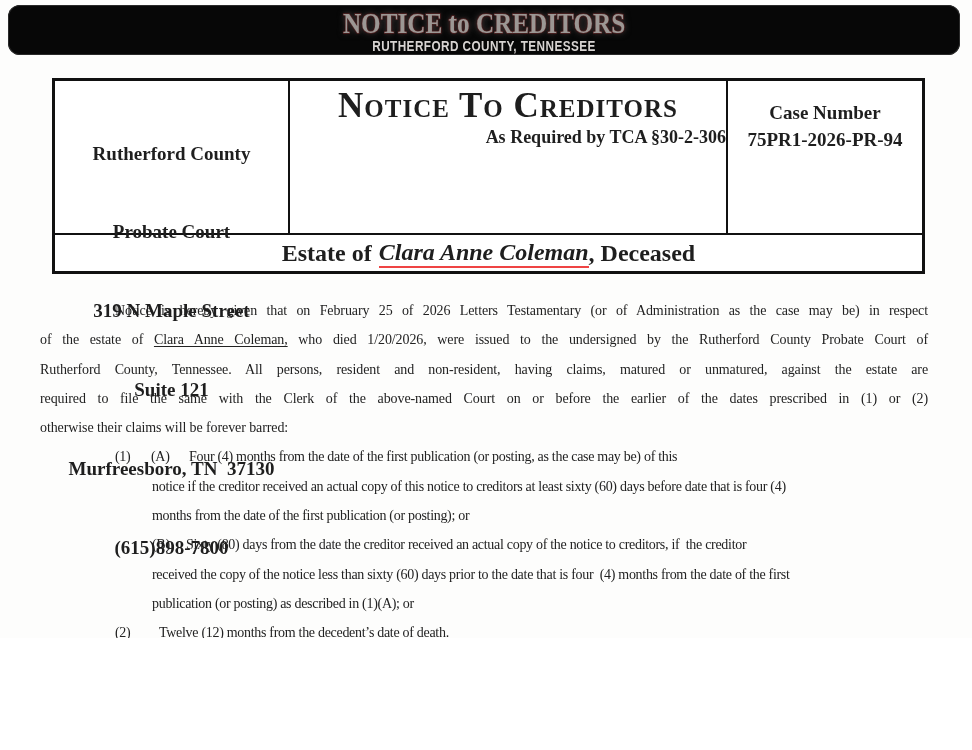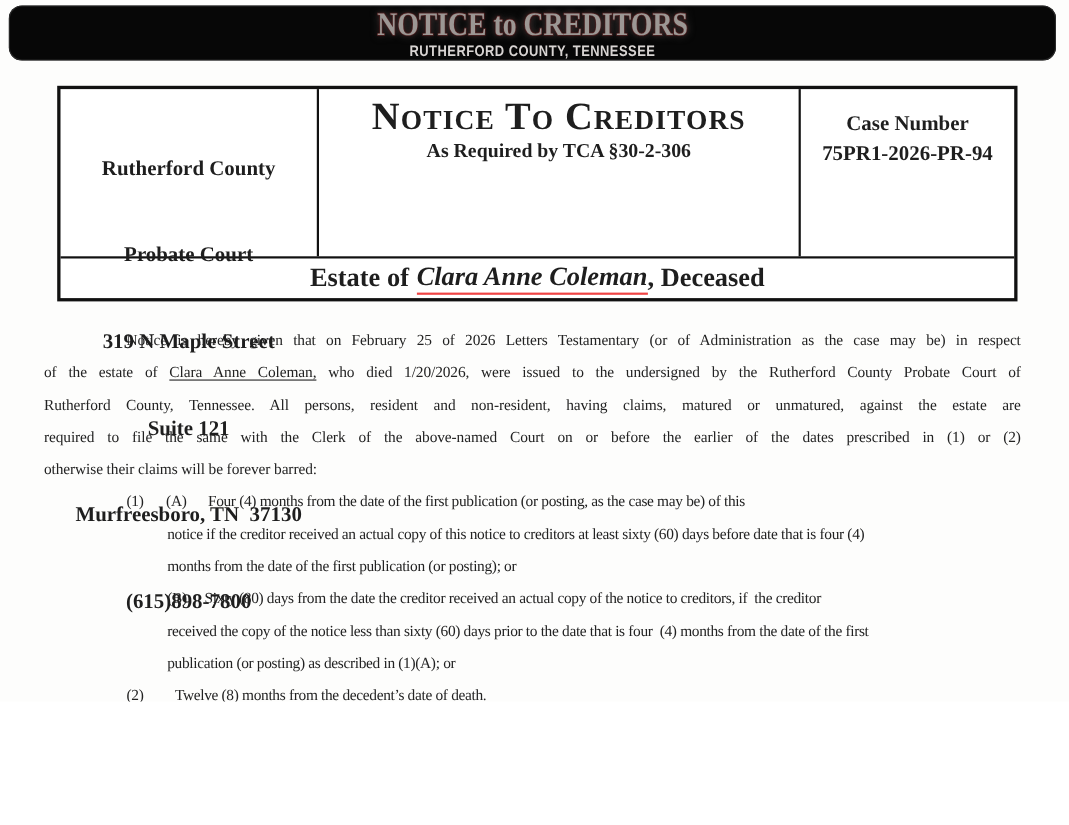--- a/index.html
+++ b/index.html
@@ -28,21 +28,21 @@
              background:#fff;box-sizing:border-box;}
   .hdr-row{display:flex;height:152px;}
   .cell{box-sizing:border-box;}
   .cell-left{width:235px;border-right:2px solid #111;text-align:center;padding-top:7px;
              font-weight:bold;font-size:19px;line-height:26.3px;white-space:pre;}
   .cell-center{flex:1;border-right:2px solid #111;text-align:center;padding-top:6px;}
   .cell-right{width:194px;text-align:center;padding-top:18px;font-weight:bold;
               font-size:19px;line-height:27px;}
   .doc-title{font-weight:bold;font-size:35px;line-height:38px;font-variant:small-caps;
              letter-spacing:1px;}
-  .doc-statute{font-weight:bold;font-size:18px;line-height:22px;margin-top:1px;}
+  .doc-statute{font-weight:bold;font-size:18px;line-height:22px;margin-top:1px;text-align:right;}
   .estate-row{border-top:2px solid #111;height:36px;display:flex;align-items:center;
               justify-content:center;font-weight:bold;font-size:24px;}
   .estate-name{border-bottom:2px solid #ef4444;margin-left:7px;font-style:italic;}
 
   
   .doc-body{position:absolute;left:40px;top:296px;width:888px;font-size:14px;
             line-height:29.3px;color:#222;}
   .ln{letter-spacing:-0.1px;}
   .just{text-align:justify;text-align-last:justify;}
   .firstline{text-indent:75px;}
@@ -103,21 +103,21 @@
     <div class="ln">otherwise their claims will be forever barred:</div>
 
     <div class="lst ind1"><span class="lab1">(1)</span><span class="lab2">(A)</span><span>Four (4) months from the date of the first publication (or posting, as the case may be) of this</span></div>
     <div class="lst ind2">notice if the creditor received an actual copy of this notice to creditors at least sixty (60) days before date that is four (4)</div>
     <div class="lst ind2">months from the date of the first publication (or posting); or</div>
 
     <div class="lst ind2"><span class="labB">(B)</span><span>Sixty (80) days from the date the creditor received an actual copy of the notice to creditors, if  the creditor</span></div>
     <div class="lst ind2">received the copy of the notice less than sixty (60) days prior to the date that is four  (4) months from the date of the first</div>
     <div class="lst ind2">publication (or posting) as described in (1)(A); or</div>
 
-    <div class="lst ind1"><span class="lab2n">(2)</span><span>Twelve (8) months from the decedent’s date of death.</span></div>
+    <div class="lst ind1"><span class="lab2n">(2)</span><span>Twelve (12) months from the decedent’s date of death.</span></div>
   </div>
 
   <footer class="bar bar-bottom">
     <div class="bar-bottom-text">
       <span class="condensed-big">RUTHERFORD COUNTY PROBATE COURT (in MURFREESBORO, TENNESSEE)</span>
     </div>
   </footer>
 
 </div>
 

